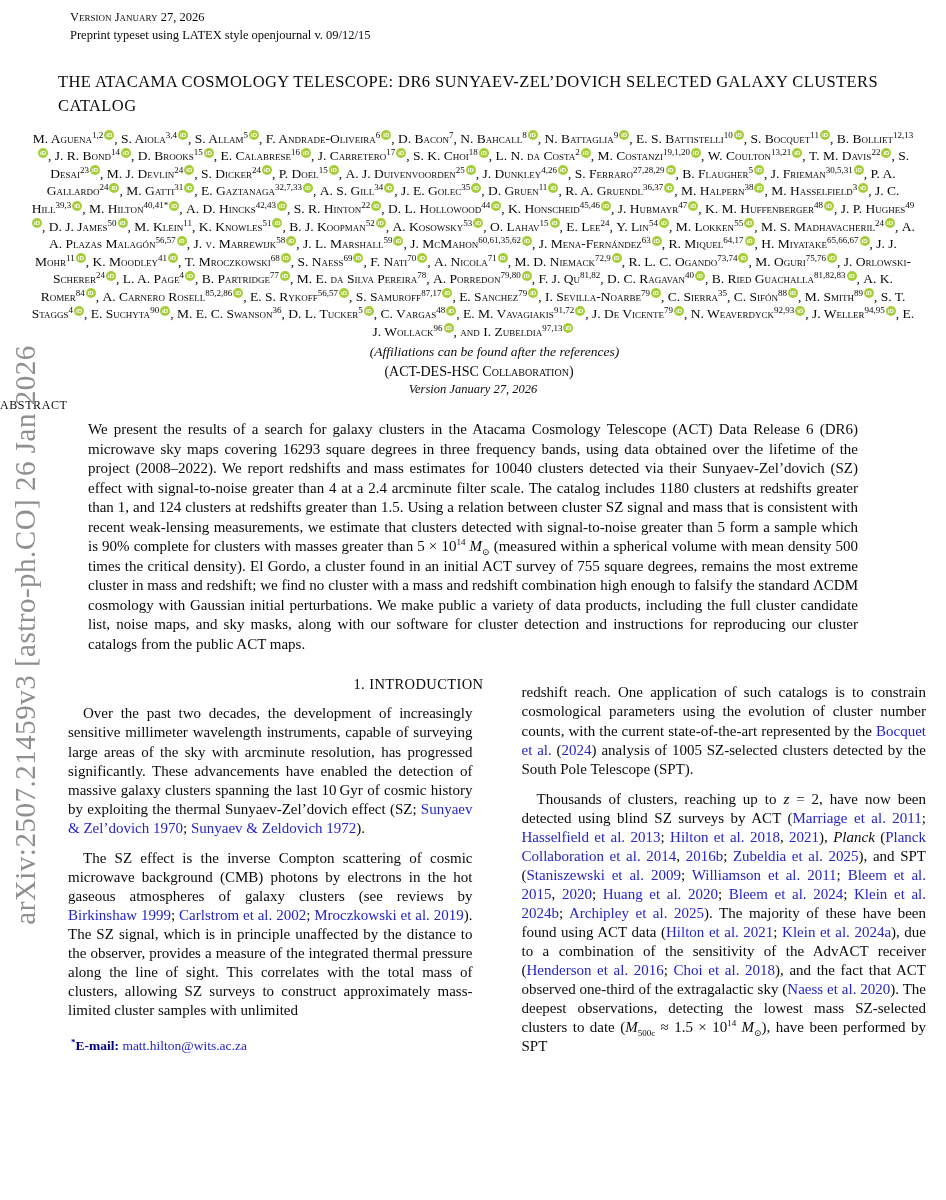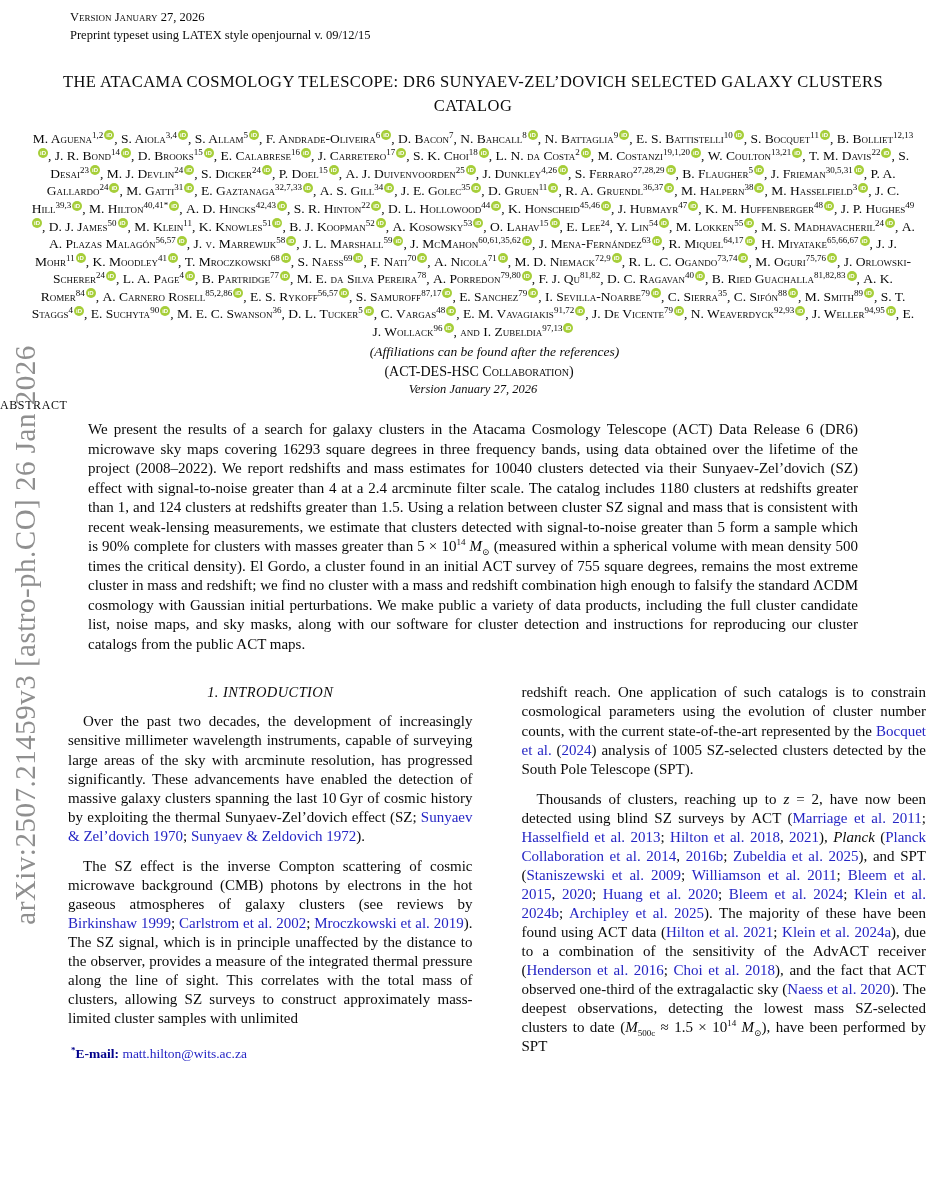--- a/index.html
+++ b/index.html
@@ -19,21 +19,21 @@
   
   .arxiv-banner {
     position:absolute; left:-399px; top:618px; width:850px; height:34px;
     transform:rotate(-90deg);
     text-align:center; white-space:nowrap;
     font-size:29px; color:var(--banner,#8f8f8f); letter-spacing:0.5px;
   }
 
   
   h1.title {
-    margin:26px auto 12px; max-width:830px; text-align:center;
+    margin:26px auto 12px; max-width:830px; 
     font-size:16.5px; font-weight:normal; letter-spacing:0.4px; line-height:1.45;
   }
 
   
   .authors {
     width:884px; margin:0 auto; text-align:center;
     font-size:13.5px; line-height:1.3;
   }
   .au-name { font-variant:small-caps; }
   .authors sup { font-size:9px; line-height:0; }
@@ -50,21 +50,21 @@
   
   .abs-head { text-align:left; font-size:12px; letter-spacing:0.6px; margin-top:1px; }
   p.abstract {
     width:770px; margin:7px auto 0; text-align:justify;
     font-size:15px; line-height:1.3;
   }
 
   
   .cols { display:flex; gap:27px; padding:18px 9px 0 57px; }
   .col { flex:1 1 0; min-width:0; }
-  .sec-head { text-align:center; font-size:14.5px; margin:12px 0 11px; letter-spacing:0.4px;font-style:italic; }
+  .sec-head { text-align:right; font-size:14.5px; margin:4px 0 11px; letter-spacing:0.4px; }
   p.body { margin:11px; text-align:justify; font-size:15px; line-height:1.27; }
   p.indent { text-indent:15px; }
   sup { font-size:9px; line-height:0; }
   sub { font-size:9px; line-height:0; }
   .cite { color:var(--link,#2525c4); }
   .email { color:var(--link,#2525c4); text-decoration:none; cursor:pointer; }
   .footnote { margin-top:18px; padding-left:14px; font-size:13.5px; }
   .fn-label { color:var(--navy,#00008b); font-weight:bold;margin-top:48px; }
   .fn-label sup { font-size:9px; }
 </style>

